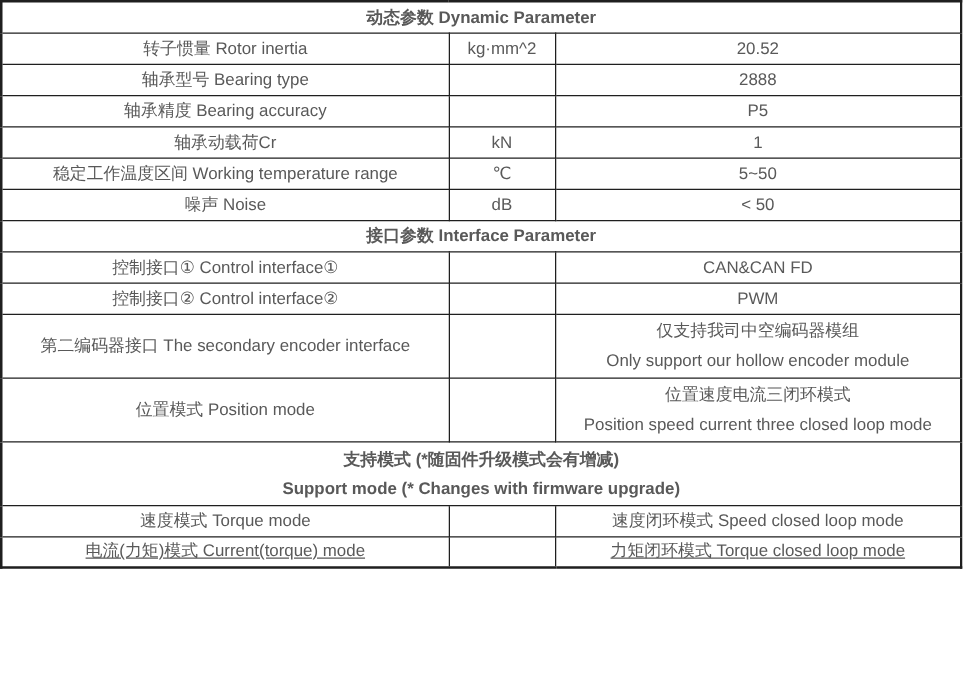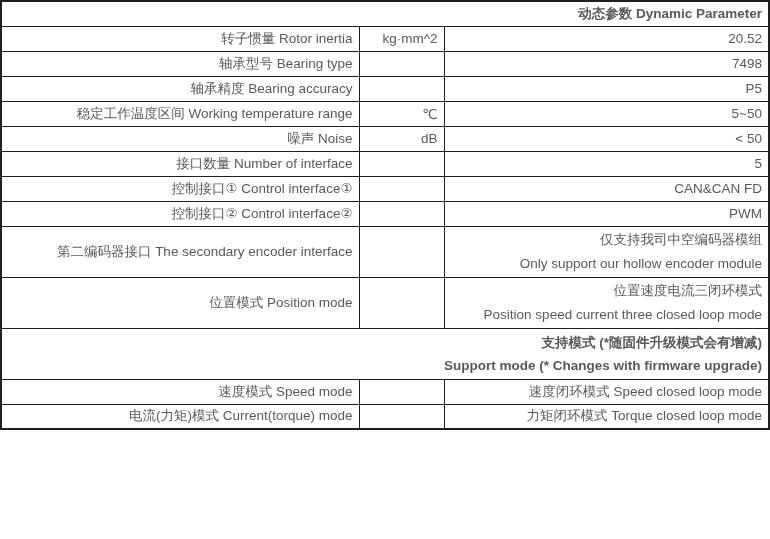--- a/index.html
+++ b/index.html
@@ -16,28 +16,28 @@
     table-layout: fixed;
     width: 768px;
     margin: 0;
   }
   table.spec td {
     border: 1px solid #1f1f1f;
     color: #595959;
     font-size: 13.5px;
     padding: 0 6px;
     vertical-align: middle;
-    text-align: right;
+    text-align: center;
     overflow: hidden;
     white-space: nowrap;
   }
   
   table.spec { border: 2px solid #111111; }
   table.spec tr:first-child td { border-top-width: 2px; }
-  table.spec tr:last-child td { border-bottom-width: 2px; }
+  table.spec tr:last-child td { border-bottom-width: 2px; text-decoration: underline; }
   table.spec td:first-child { border-left-width: 2px; }
   table.spec td:last-child { border-right-width: 2px; }
   table.spec td[colspan] { border-left-width: 2px; border-right-width: 2px; }
 
   tr.single { height: 25px; }
   tr.double { height: 51px; margin-top: 32px; }
 
   td.label {
     text-align: left;
     padding-left: 8px;
@@ -71,44 +71,47 @@
   </tr>
 
   <tr class="single">
     <td class="label">转子惯量 Rotor inertia</td>
     <td class="unit">kg·mm^2</td>
     <td class="value">20.52</td>
   </tr>
   <tr class="single">
     <td class="label">轴承型号 Bearing type</td>
     <td class="unit"></td>
-    <td class="value">7498</td>
+    <td class="value">2888</td>
   </tr>
   <tr class="single">
     <td class="label">轴承精度 Bearing accuracy</td>
     <td class="unit"></td>
     <td class="value">P5</td>
+  </tr>
+  <tr class="single">
+    <td class="label">轴承动载荷Cr</td>
+    <td class="unit">kN</td>
+    <td class="value">1</td>
   </tr>
   <tr class="single">
     <td class="label">稳定工作温度区间 Working temperature range</td>
     <td class="unit">℃</td>
     <td class="value">5~50</td>
   </tr>
   <tr class="single">
     <td class="label">噪声 Noise</td>
     <td class="unit">dB</td>
     <td class="value">&lt; 50</td>
   </tr>
 
+  <tr class="single">
+    <td colspan="3" class="section">接口参数 Interface Parameter</td>
+  </tr>
 
-  <tr class="single">
-    <td class="label">接口数量 Number of interface</td>
-    <td class="unit"></td>
-    <td class="value">5</td>
-  </tr>
   <tr class="single">
     <td class="label">控制接口① Control interface①</td>
     <td class="unit"></td>
     <td class="value">CAN&amp;CAN FD</td>
   </tr>
   <tr class="single">
     <td class="label">控制接口② Control interface②</td>
     <td class="unit"></td>
     <td class="value">PWM</td>
   </tr>
@@ -132,21 +135,21 @@
   </tr>
 
   <tr class="double">
     <td colspan="3" class="section twoline">
       <div>支持模式 (*随固件升级模式会有增减)</div>
       <div>Support mode (* Changes with firmware upgrade)</div>
     </td>
   </tr>
 
   <tr class="single">
-    <td class="label">速度模式 Speed mode</td>
+    <td class="label">速度模式 Torque mode</td>
     <td class="unit"></td>
     <td class="value">速度闭环模式 Speed closed loop mode</td>
   </tr>
   <tr class="single">
     <td class="label">电流(力矩)模式 Current(torque) mode</td>
     <td class="unit"></td>
     <td class="value">力矩闭环模式 Torque closed loop mode</td>
   </tr>
 </tbody>
   </table>

